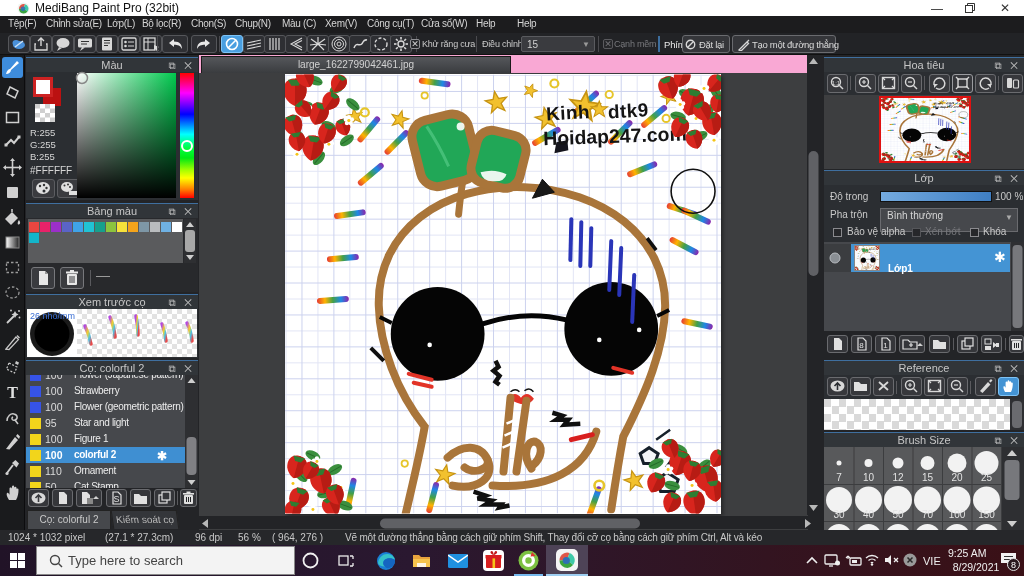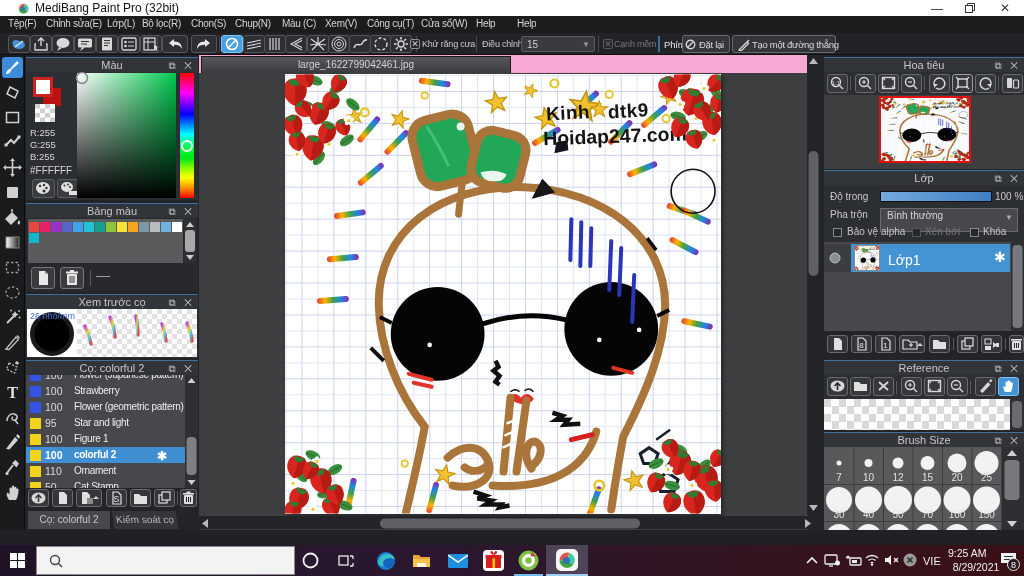--- a/index.html
+++ b/index.html
@@ -886,21 +886,21 @@
 
       <div class="abs" style="left:0;top:2px;width:186px;height:28px;background:#4494d4">
         <div class="abs" style="left:0;top:0;width:27px;height:28px;background:#3b3d40"><svg width="27" height="28">
                 <circle cx="11" cy="14" r="5" fill="#8a8f94" stroke="#b8bcc0" stroke-width="1"></circle>
               </svg></div>
         <div class="abs" style="left:30px;top:1px;width:26px;height:26px;background:#fff;border:1px solid #888">
           <svg width="24" height="24" viewBox="0 0 437 440" preserveAspectRatio="none">
                 <use href="#artsym"></use>
               </svg>
         </div>
-        <span class="abs" style="left:64px;top:8px;color:#fff;font-weight:normal;font-size:14px">Lớp1</span>
+        <span class="abs" style="left:64px;top:19px;color:#fff;font-weight:bold;font-size:10px">Lớp1</span>
         <span class="abs" style="left:170px;top:5px;color:#fff;font-size:14px">✱</span>
       </div>
       <div class="abs" style="right:0;top:0;width:13px;height:89px;background:#2e2f32">
         <svg width="13" height="89">
               <rect x="1.5" y="3" width="10" height="83" rx="4" fill="#77787c"></rect>
             </svg>
       </div>
     </div>
     <div class="abs" style="left:0;top:277px;width:200px;height:24px;background:#232427">
       <div class="bbtn" style="left:3px;top:3px"><svg width="19" height="16" viewBox="0 0 19 16">
@@ -1031,33 +1031,42 @@
         <svg width="20" height="83">
               <path d="M10 3 l5 6 h-10 Z" fill="#cfcfcf"></path>
               <rect x="2.5" y="13" width="15" height="40" rx="4" fill="linear-gradient(#888,#666)" fill-opacity="1" style="fill:#77787c"></rect>
               <path d="M10 80 l5 -6 h-10 Z" fill="#cfcfcf"></path>
             </svg>
       </div>
     </div>
   </div>
 </div>
 
+<div id="statusbar">
+  <span style="position:absolute;left:8px">1024 * 1032 pixel</span>
+  <span style="position:absolute;left:105px">(27.1 * 27.3cm)</span>
+  <span style="position:absolute;left:195px">96 dpi</span>
+  <span style="position:absolute;left:238px">56 %</span>
+  <span style="position:absolute;left:272px">( 964, 276 )</span>
+  <span style="position:absolute;left:345px;letter-spacing:-0.2px">Vẽ một đường thẳng bằng cách giữ phím Shift, Thay đổi cỡ cọ bằng cách giữ phím Ctrl, Alt và kéo</span>
+</div>
 
 <div id="taskbar">
   <svg class="abs" style="left:10px;top:8px" width="15" height="15" viewBox="0 0 15 15">
     <rect x="0" y="0" width="7" height="7" fill="#fff"></rect>
         <rect x="8" y="0" width="7" height="7" fill="#fff"></rect>
     <rect x="0" y="8" width="7" height="7" fill="#fff"></rect>
         <rect x="8" y="8" width="7" height="7" fill="#fff"></rect>
   </svg>
   <div id="search">
     <svg class="abs" style="left:12px;top:7px" width="14" height="14" viewBox="0 0 14 14">
       <circle cx="6" cy="6" r="4.5" fill="none" stroke="#444" stroke-width="1.4"></circle>
       <line x1="9.5" y1="9.5" x2="13" y2="13" stroke="#444" stroke-width="1.4"></line>
     </svg>
+    <span style="position:absolute;left:31px">Type here to search</span>
   </div>
 
   <svg class="abs" style="left:302px;top:7px" width="17" height="17" viewBox="0 0 17 17">
         <circle cx="8.5" cy="8.5" r="7" fill="none" stroke="#f0f0f0" stroke-width="1.8"></circle>
       </svg>
   <svg class="abs" style="left:338px;top:8px" width="16" height="16" viewBox="0 0 16 16">
         <rect x="1" y="3" width="9" height="9" fill="none" stroke="#ececec" stroke-width="1.3"></rect>
         <path d="M12 3 h3 M15 3 v3 M12 13 h3 M15 13 v-3" stroke="#ececec" stroke-width="1.3" fill="none"></path>
       </svg>
   <svg class="abs" style="left:376px;top:6px" width="20" height="20" viewBox="0 0 20 20">

